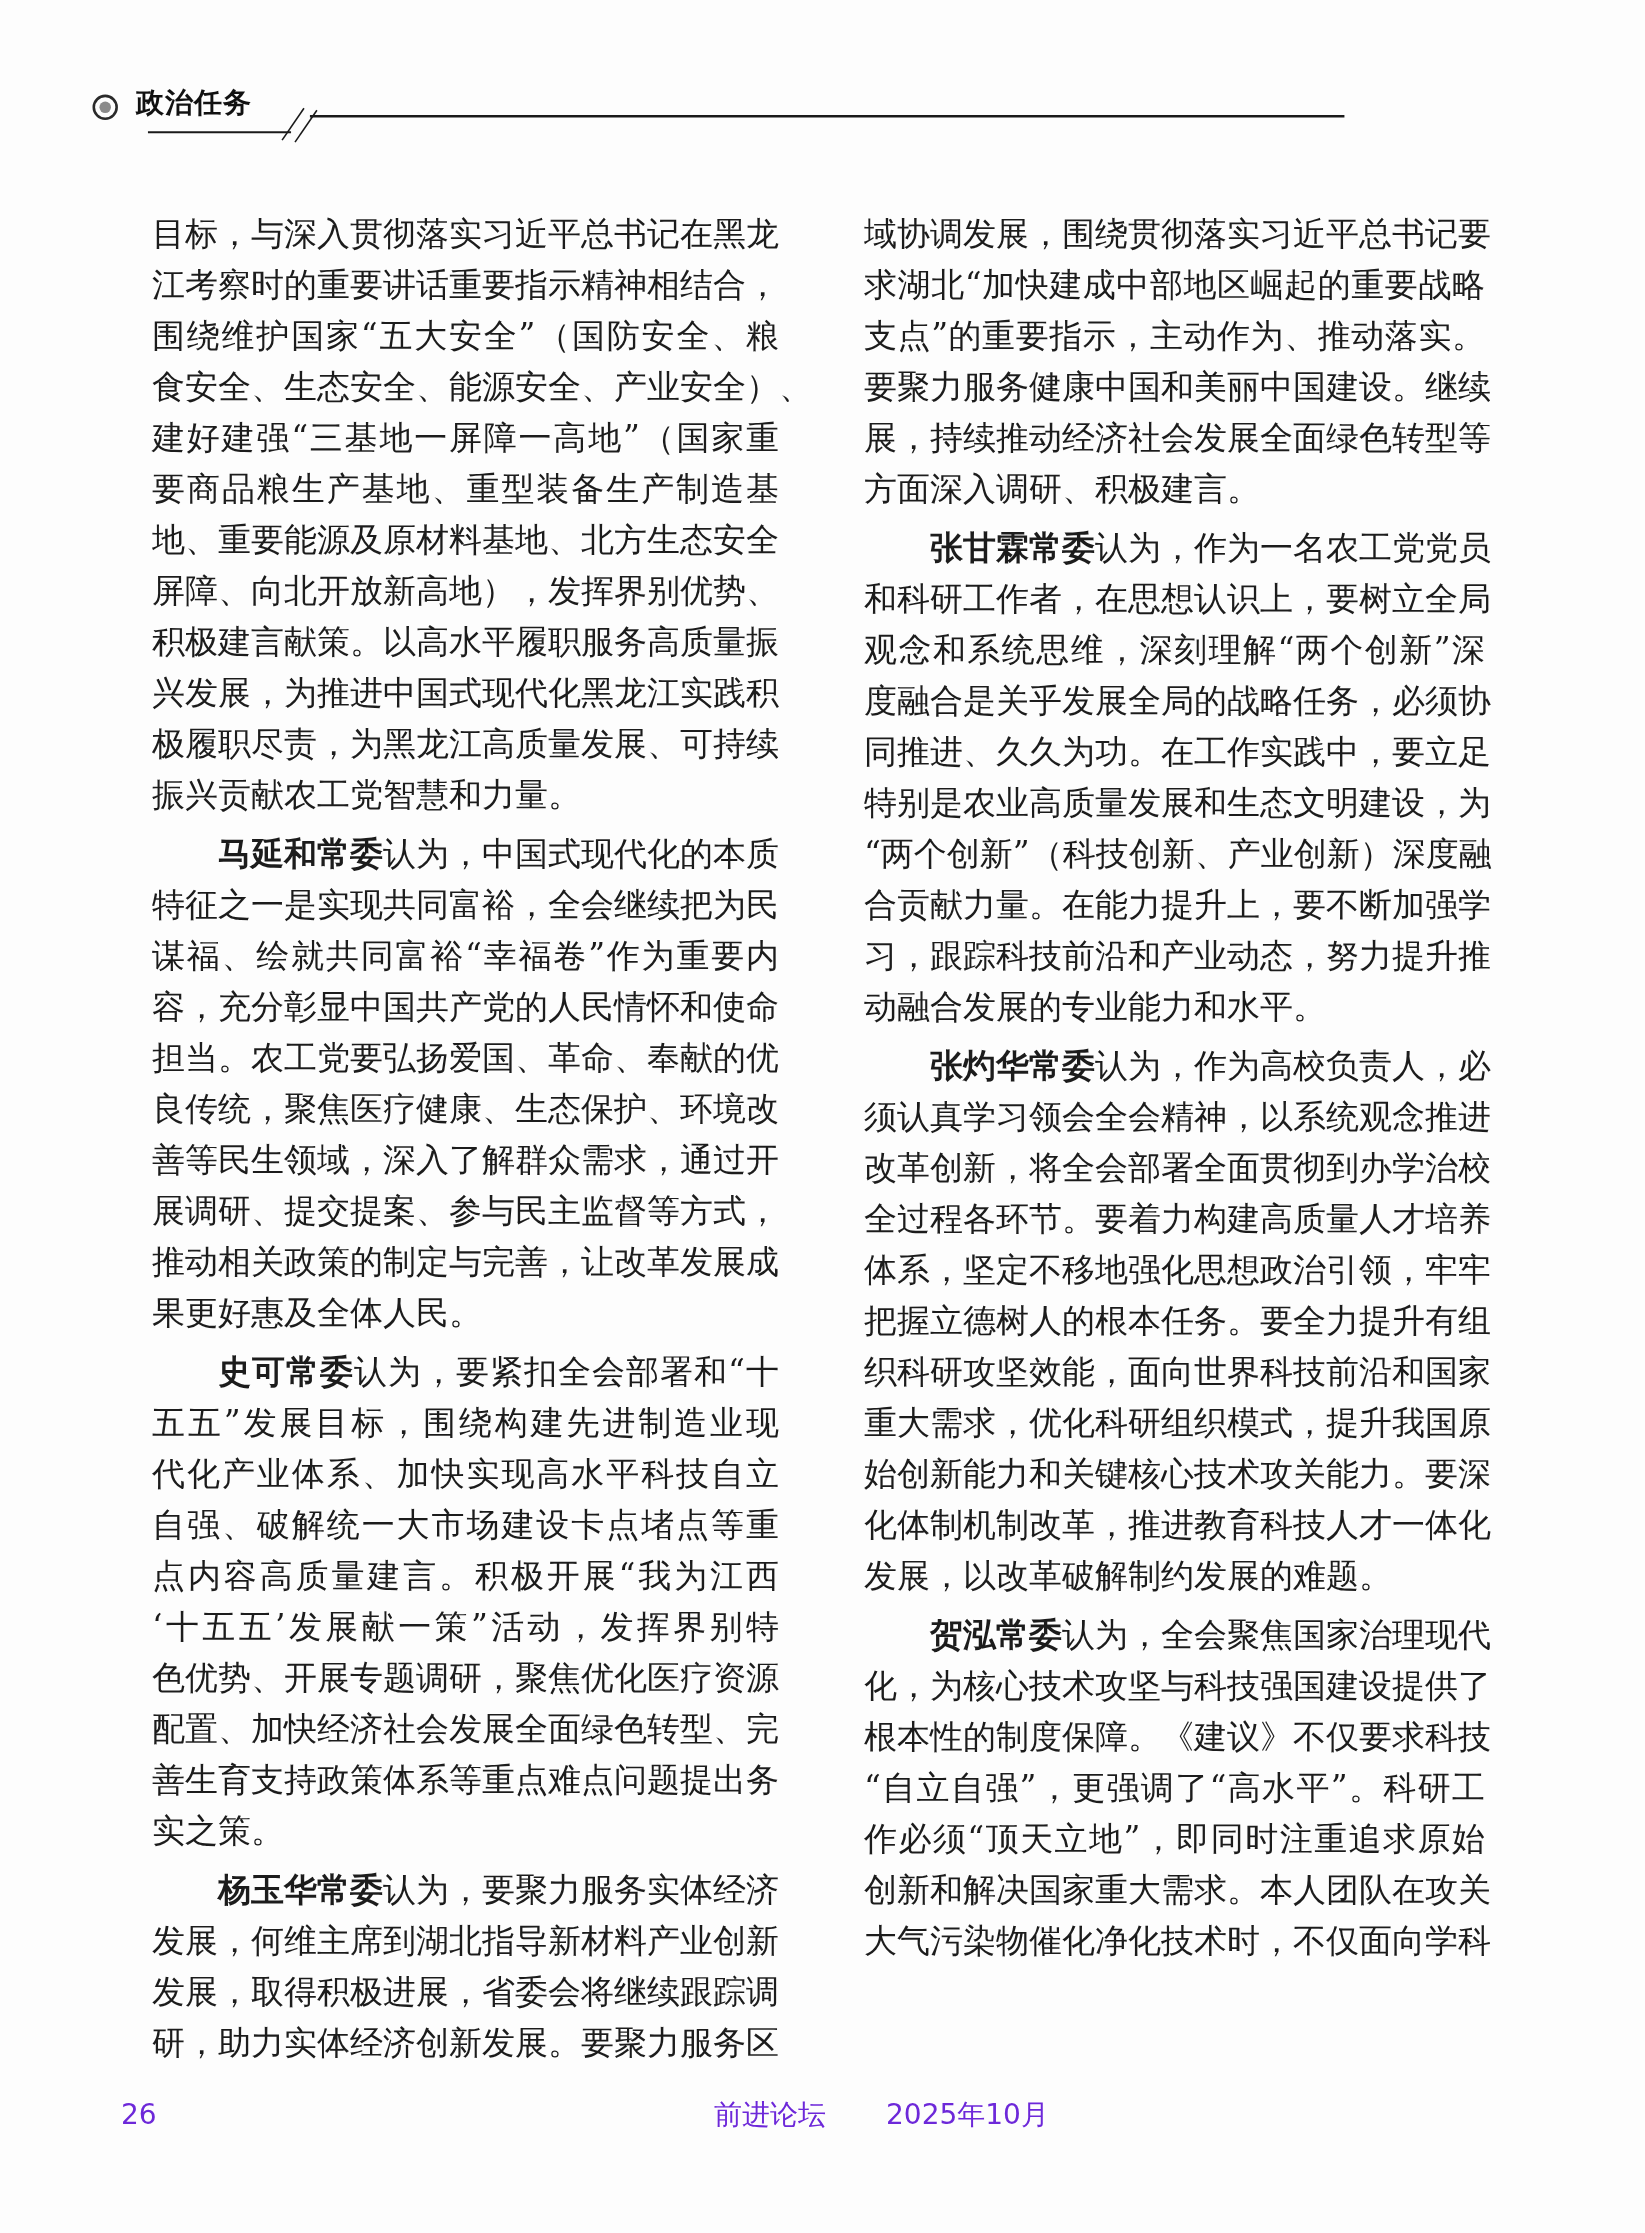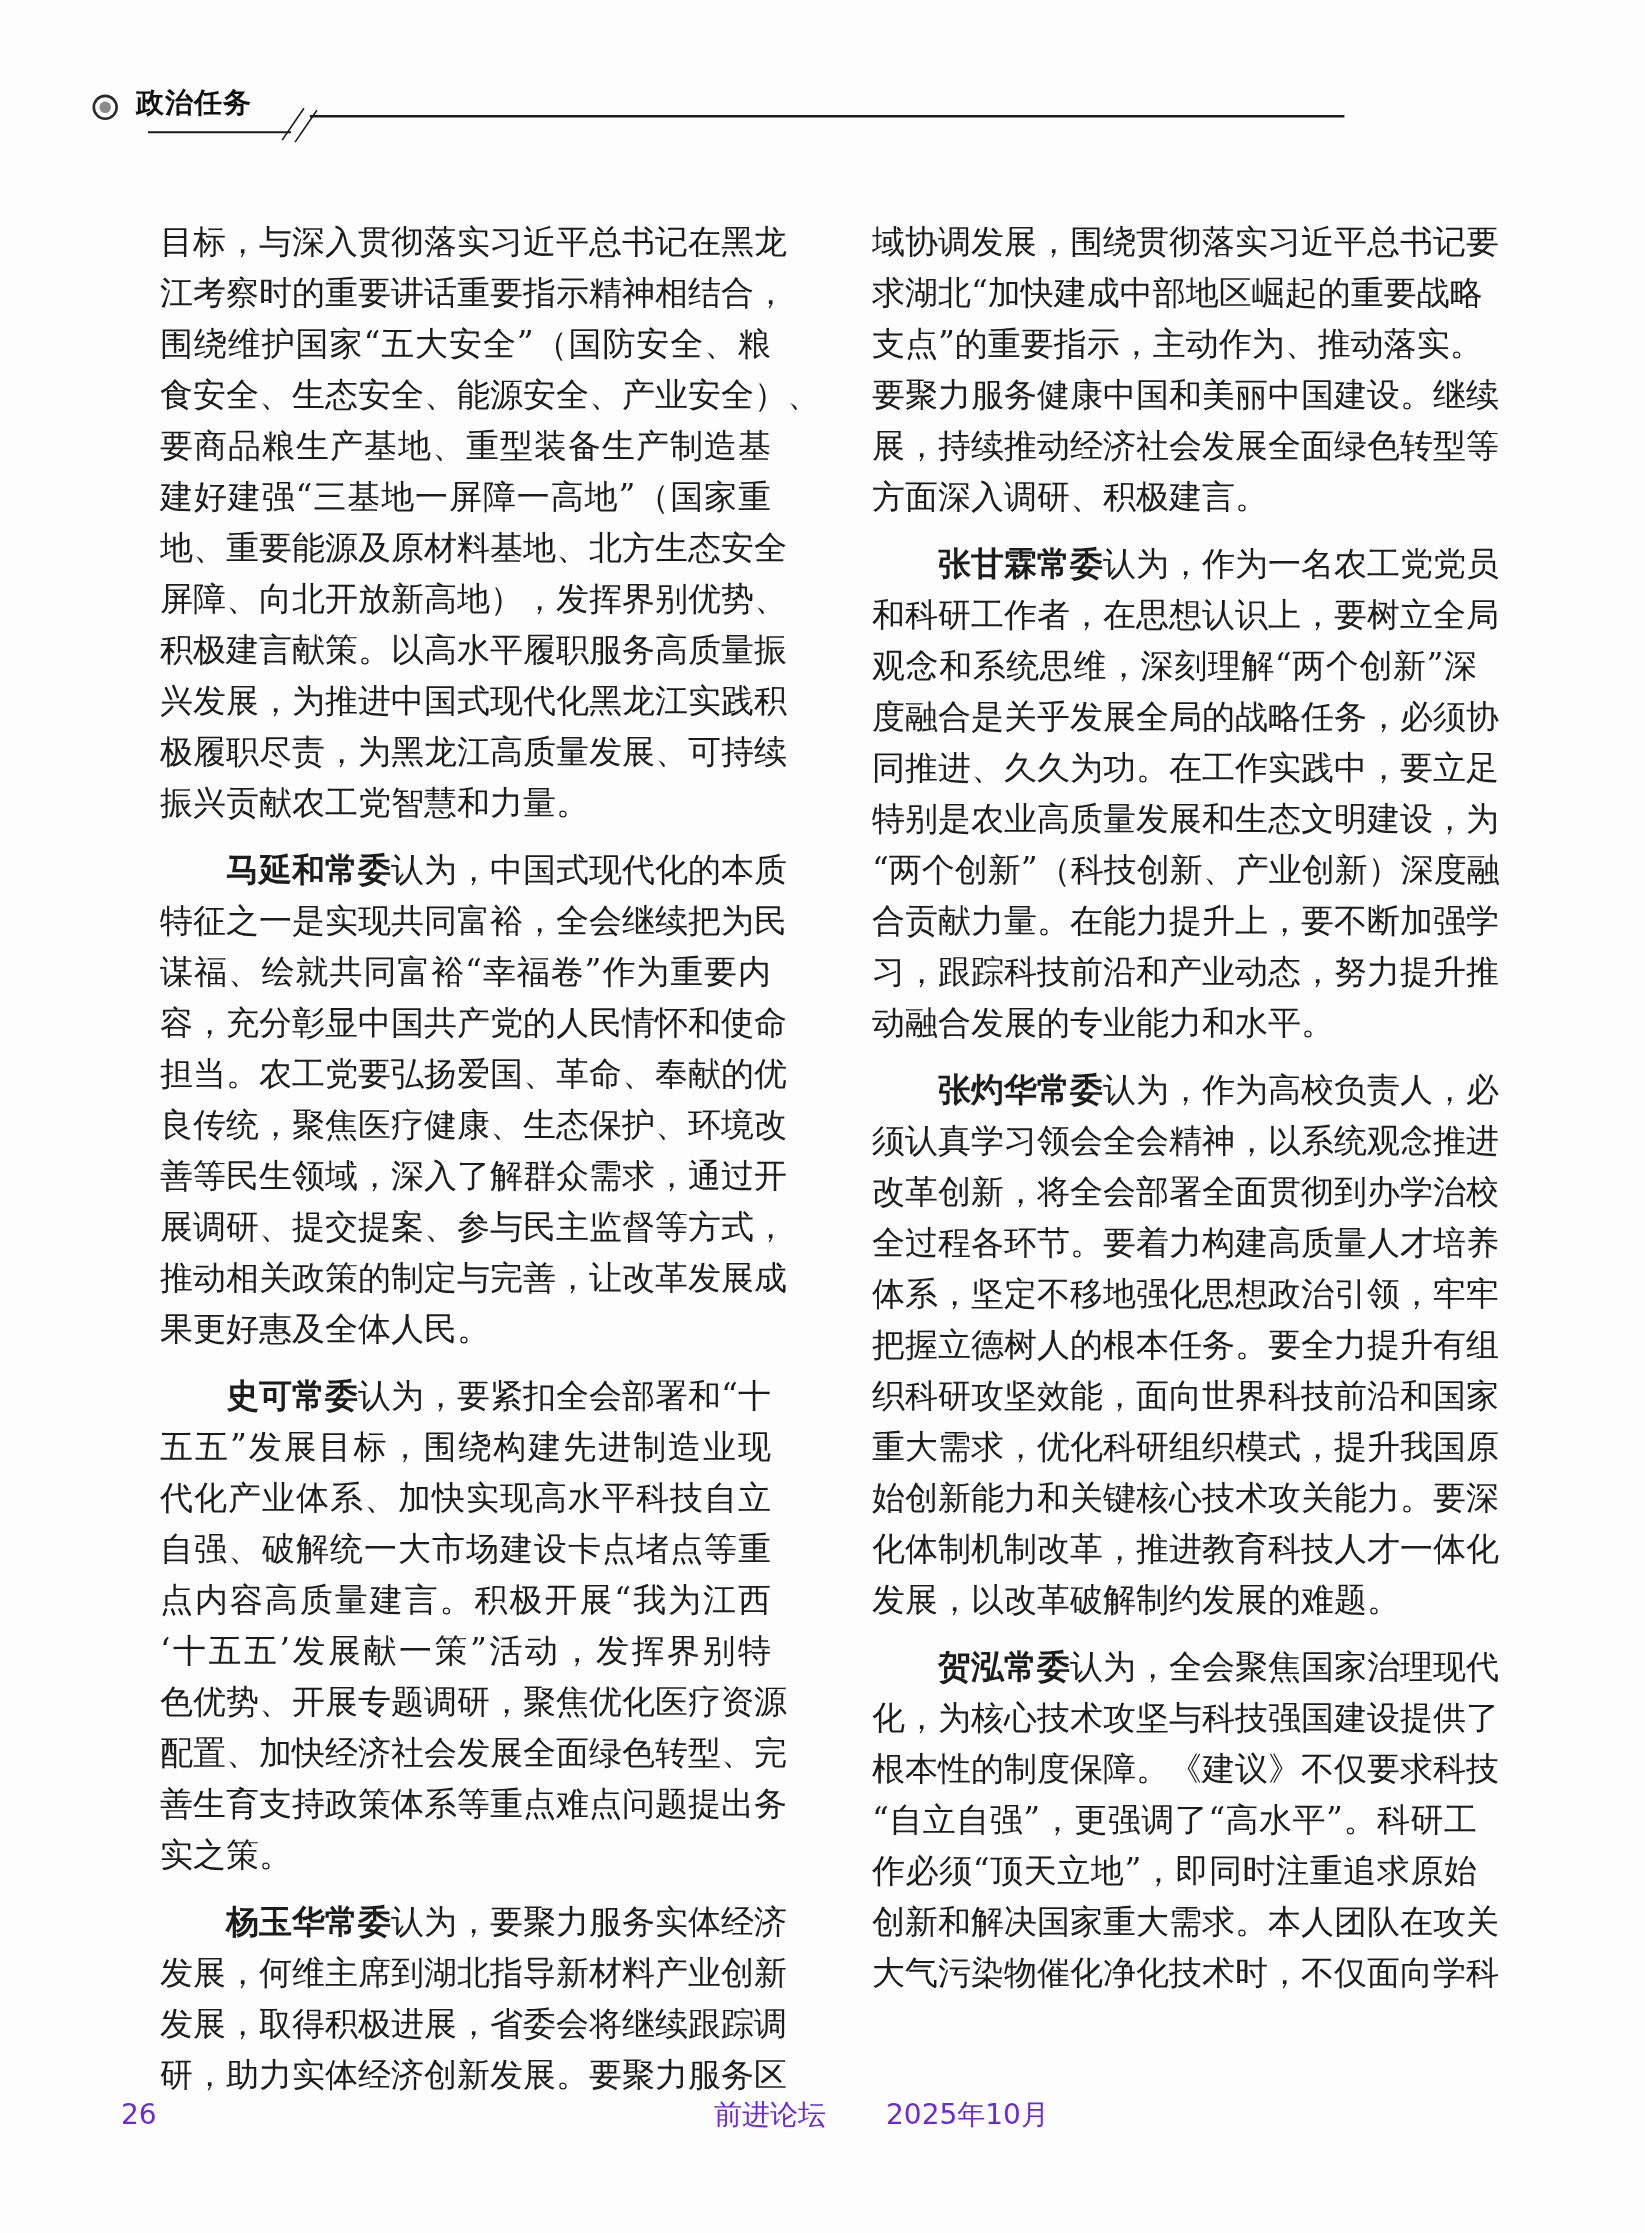--- a/index.html
+++ b/index.html
@@ -23,21 +23,21 @@
     letter-spacing: 1px; color: #111;
   }
   .header-deco { position: absolute; left: 0; top: 0; }
 
   
   .column {
     position: absolute; top: 200px;
   }
   .column.left  { left: 144px; width: 643px; }
   .column.right { left: 856px; width: 637px; }
-  .paragraph { margin: 16px; padding: 0; }
+  .paragraph { margin: 8px; padding: 0; }
   .line {
     height: 51px; line-height: 51px;
     font-size: 33px;
     text-align: justify;
     text-align-last: justify;
     text-justify: inter-character;
     white-space: nowrap;
     overflow: visible;
   }
   .line.last { text-align-last: left; }
@@ -78,22 +78,22 @@
     </svg>
     <div class="section-title">政治任务</div>
   </div>
 
   <div class="column left">
       <div class="paragraph">
         <div class="line">目标，与深入贯彻落实习近平总书记在黑龙</div>
         <div class="line">江考察时的重要讲话重要指示精神相结合，</div>
         <div class="line">围绕维护国家“五大安全”（国防安全、粮</div>
         <div class="line">食安全、生态安全、能源安全、产业安全）、</div>
+        <div class="line">建好建强“三基地一屏障一高地”（国家重</div>
         <div class="line">要商品粮生产基地、重型装备生产制造基</div>
-        <div class="line">建好建强“三基地一屏障一高地”（国家重</div>
         <div class="line">地、重要能源及原材料基地、北方生态安全</div>
         <div class="line">屏障、向北开放新高地），发挥界别优势、</div>
         <div class="line">积极建言献策。以高水平履职服务高质量振</div>
         <div class="line">兴发展，为推进中国式现代化黑龙江实践积</div>
         <div class="line">极履职尽责，为黑龙江高质量发展、可持续</div>
         <div class="line last">振兴贡献农工党智慧和力量。</div>
       </div>
       <div class="paragraph">
         <div class="line first"><b>马延和常委</b>认为，中国式现代化的本质</div>
         <div class="line">特征之一是实现共同富裕，全会继续把为民</div>

